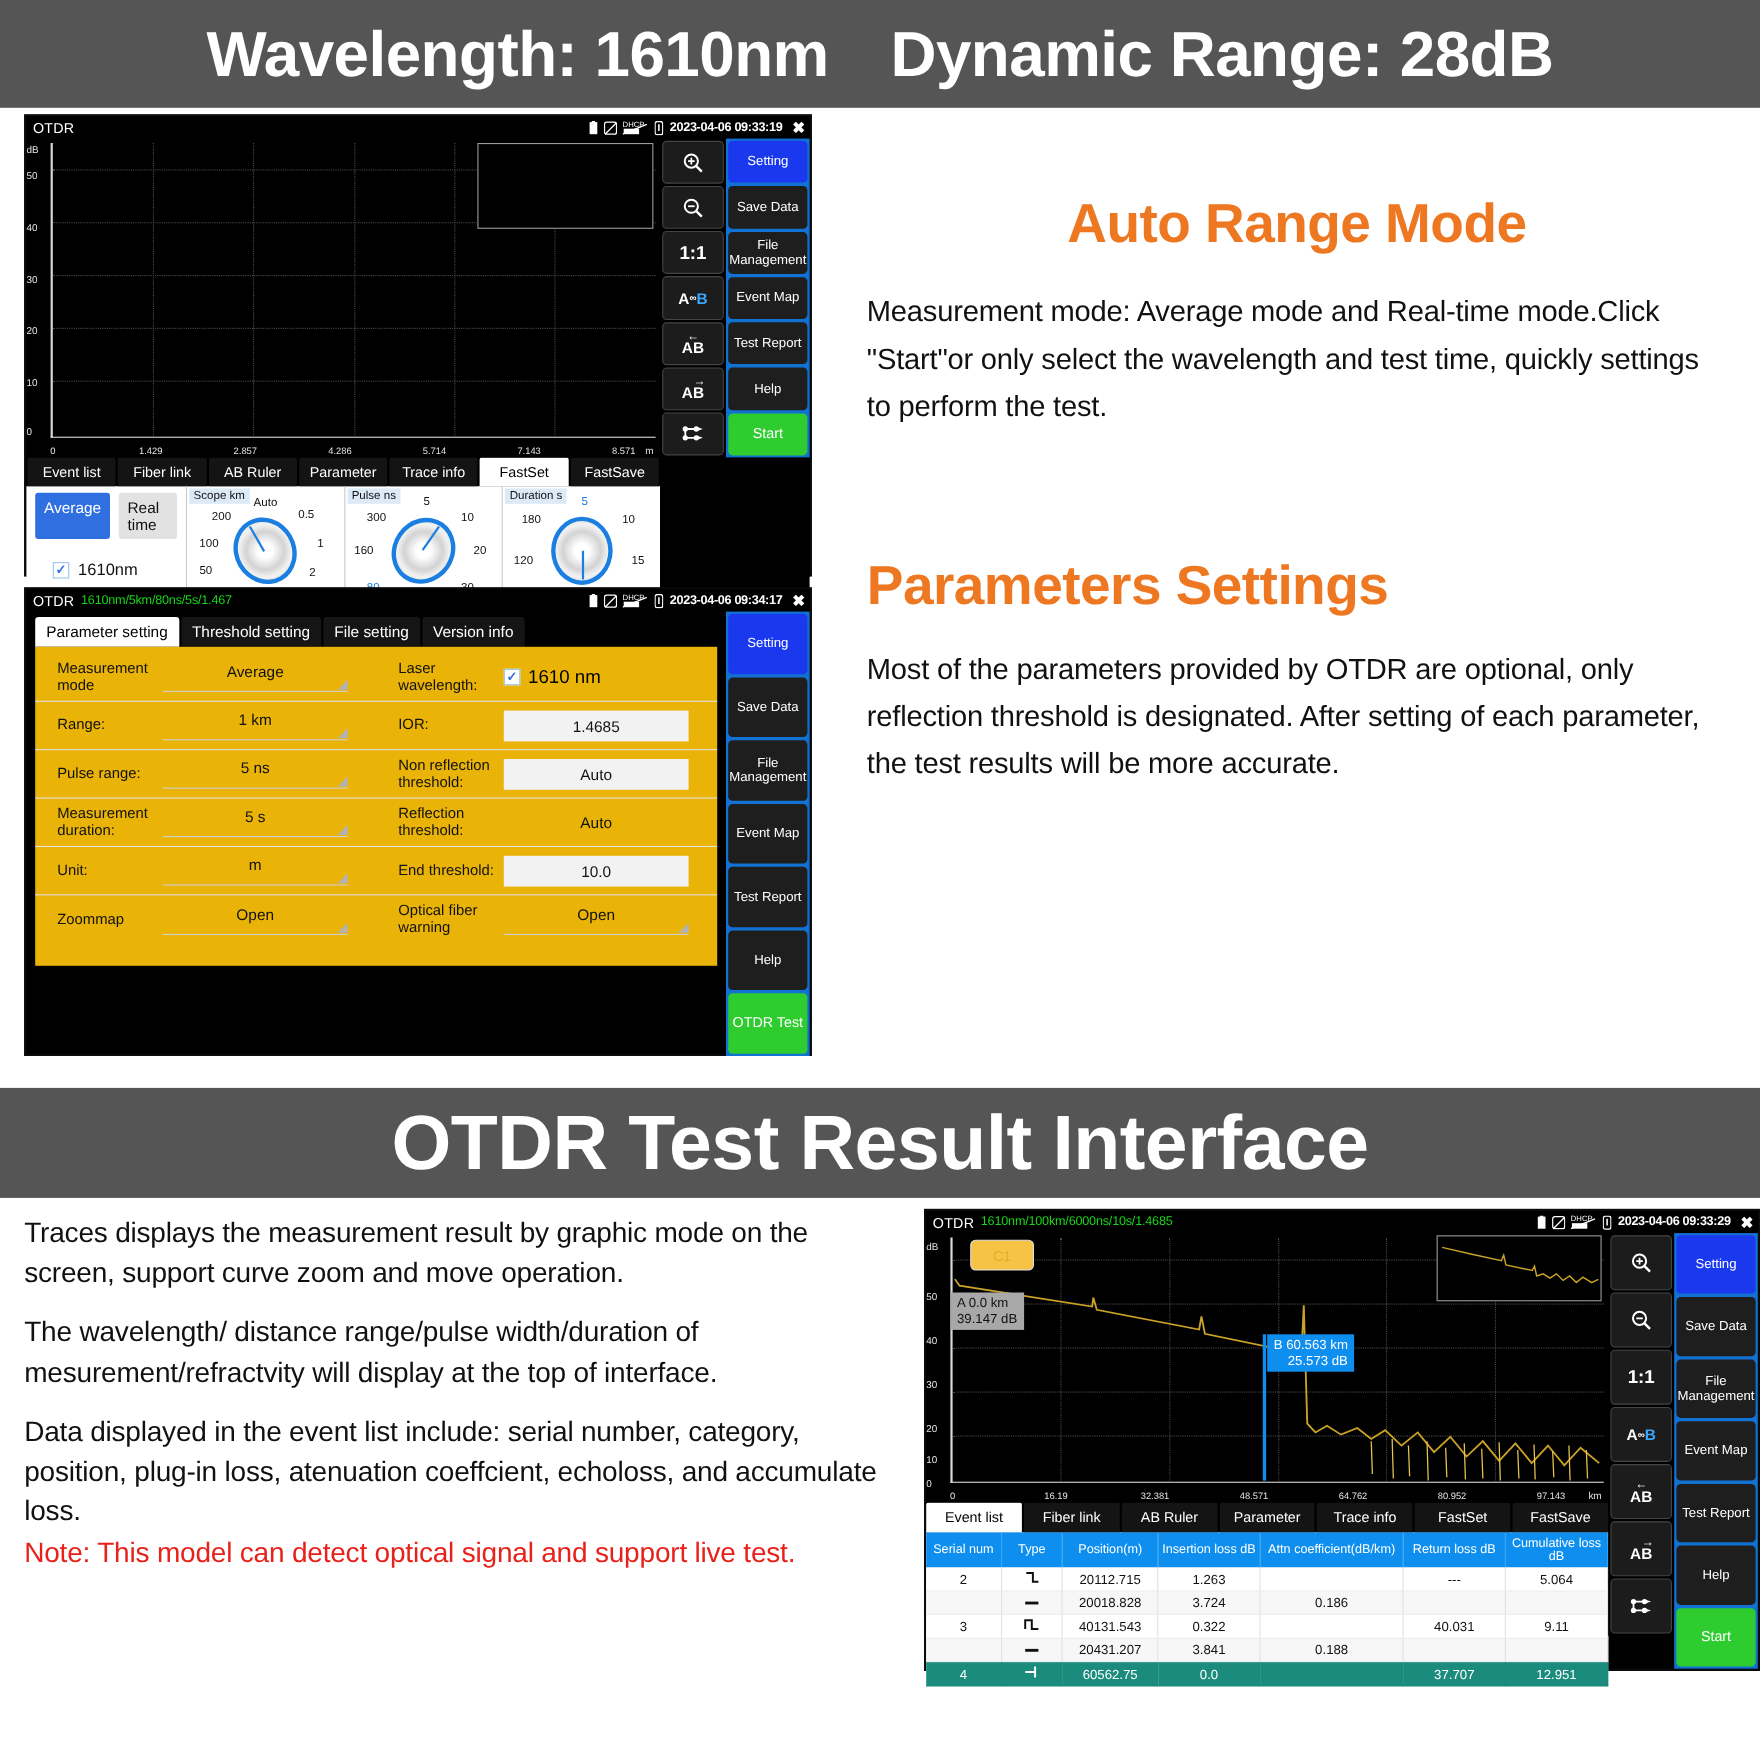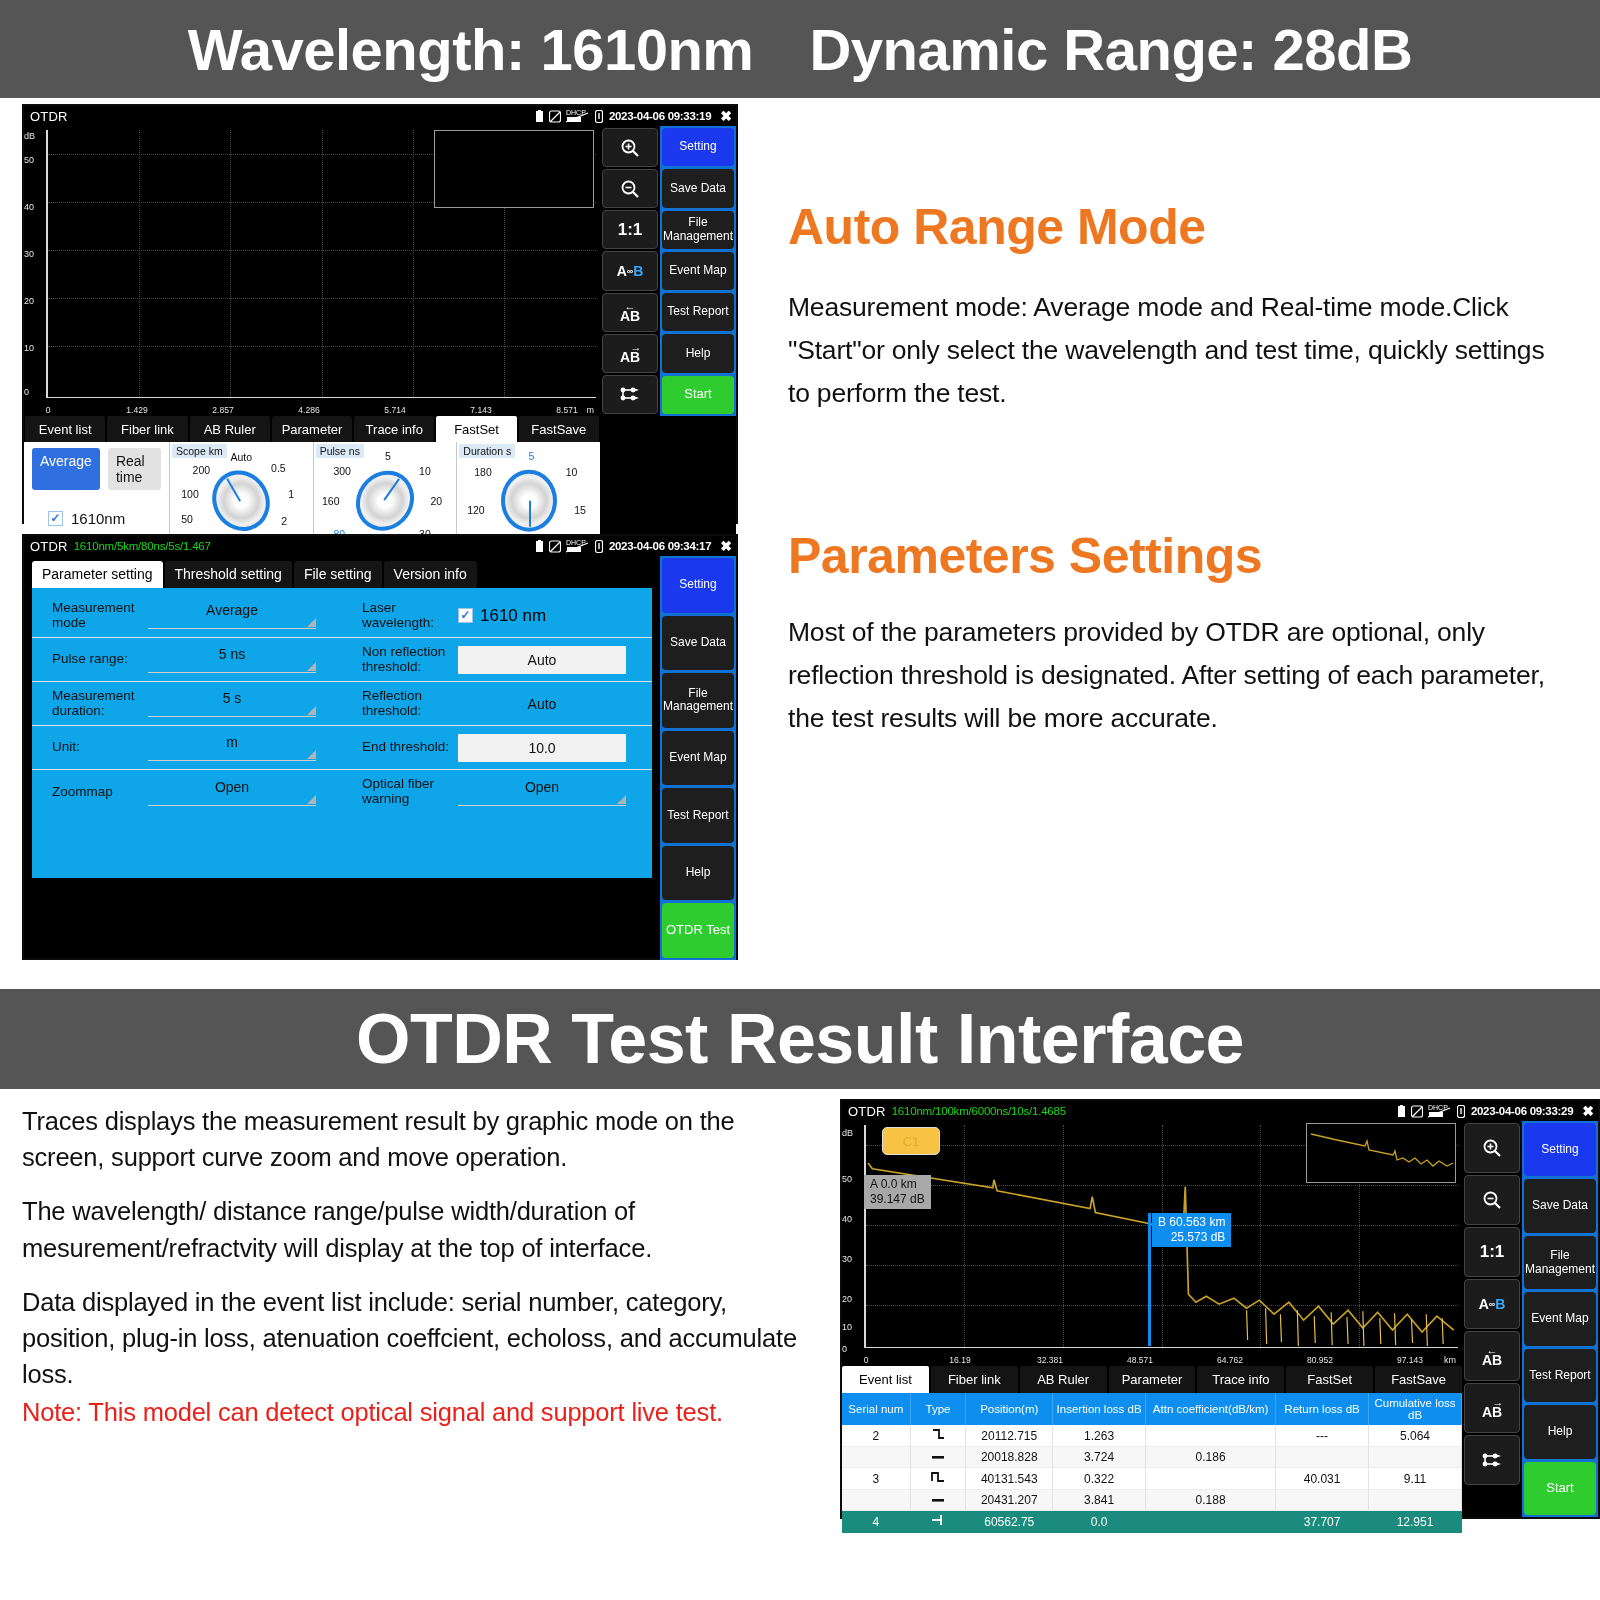--- a/index.html
+++ b/index.html
@@ -181,21 +181,21 @@
   .dnum.blue { color:#1a7fe0; }
 
   
   .set-tabs { display:flex; background:#000; padding: 5px 0 0 8px; gap: 2px; height: 32px;}
   .set-tab {
     background:#151515; color:#fff; font-size:14px; padding: 5px 10px;
     border-radius: 3px 3px 0 0;
   }
   .set-tab.active { background:#fff; color:#000; }
   .set-body {
-    background:#0ea5e9; margin: 0 8px; padding: 6px 0 0 0; height: 290px;
+    background:#eab308; margin: 0 8px; padding: 6px 0 0 0; height: 290px;
   }
   .prow { display:flex; border-bottom: 1px solid #e2e2e2; height: 44px; align-items:center; }
   .prow:last-child { border-bottom: none; }
   .pcell { display:flex; align-items:center; width:50%; padding-left: 20px; }
   .plabel { font-size: 13.5px; color:#111; width: 96px; line-height: 1.1; }
   .pval-drop {
     flex:1; margin-right: 26px; font-size: 14px; color:#111; text-align:center;
     border-bottom: 1px solid #cfcfcf; position: relative; padding-bottom: 10px;
   }
   .pval-drop::after{
@@ -525,20 +525,30 @@
               </div>
               <div class="pcell">
                 <span class="plabel">Laser wavelength:</span>
                 <span class="pval-chk">
                   <span class="chk">✓</span>
                   <span style="font-size:17px">1610 nm</span>
                 </span>
               </div>
             </div>
 
+            <div class="prow">
+              <div class="pcell">
+                <span class="plabel">Range:</span>
+                <span class="pval-drop">1 km</span>
+              </div>
+              <div class="pcell">
+                <span class="plabel">IOR:</span>
+                <span class="pval-box">1.4685</span>
+              </div>
+            </div>
 
             <div class="prow">
               <div class="pcell">
                 <span class="plabel">Pulse range:</span>
                 <span class="pval-drop">5 ns</span>
               </div>
               <div class="pcell">
                 <span class="plabel">Non reflection threshold:</span>
                 <span class="pval-box">Auto</span>
               </div>
@@ -587,21 +597,21 @@
           <div class="menubtn">Event Map</div>
           <div class="menubtn">Test Report</div>
           <div class="menubtn">Help</div>
           <div class="menubtn green">OTDR Test</div>
         </div>
       </div>
     </div>
   </div>
 
   <div class="right-col">
-    <div class="h-orange" style="margin-top:100px;">Auto Range Mode</div>
+    <div class="h-orange" style="margin-top:76px;text-align:center;">Auto Range Mode</div>
     <div class="body-text" style="margin-top:30px;">Measurement mode: Average mode and Real-time mode.Click "Start"or only select the wavelength and test time, quickly settings to perform the test.</div>
 
     <div class="h-orange" style="margin-top:112px;">Parameters Settings</div>
     <div class="body-text" style="margin-top:26px;">Most of the parameters provided by OTDR are optional, only reflection threshold is designated. After setting of each parameter, the test results will be more accurate.</div>
   </div>
 </div>
 
 <div class="banner" id="mid-banner">
   <span>OTDR Test Result Interface</span>
 </div>

